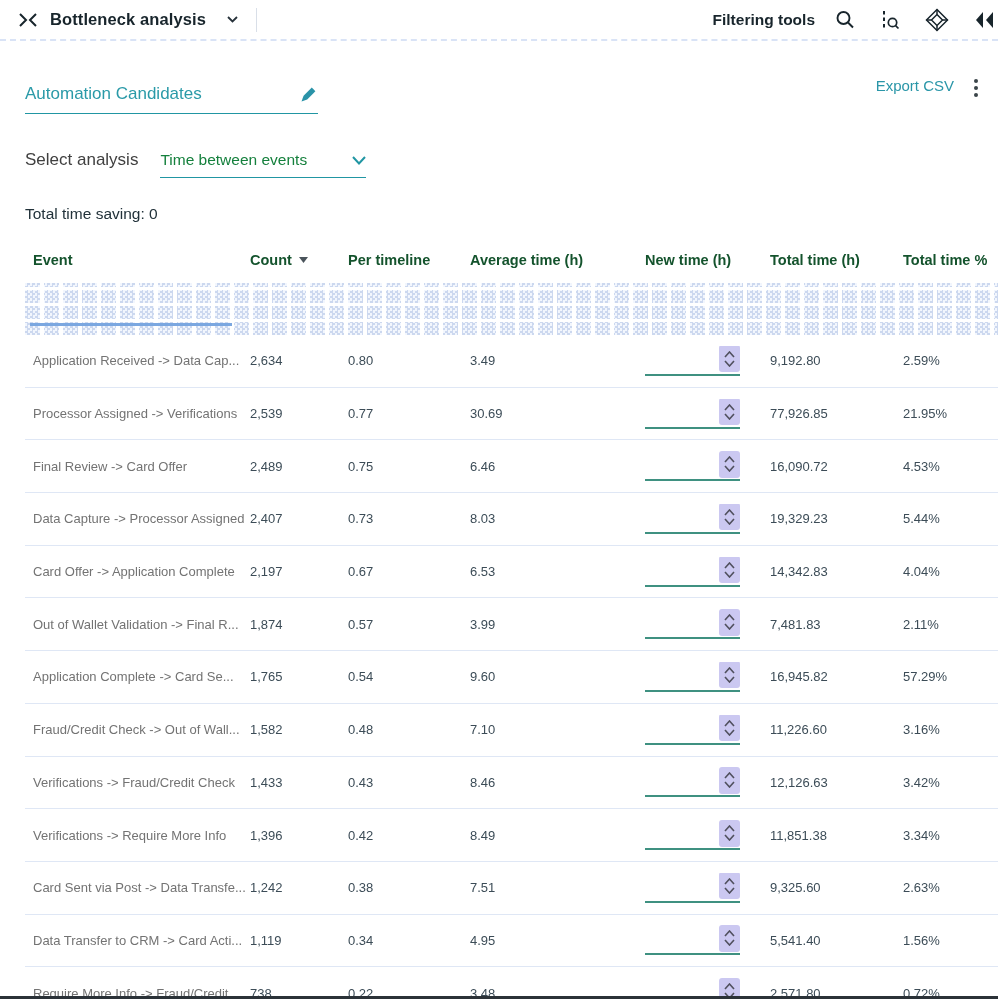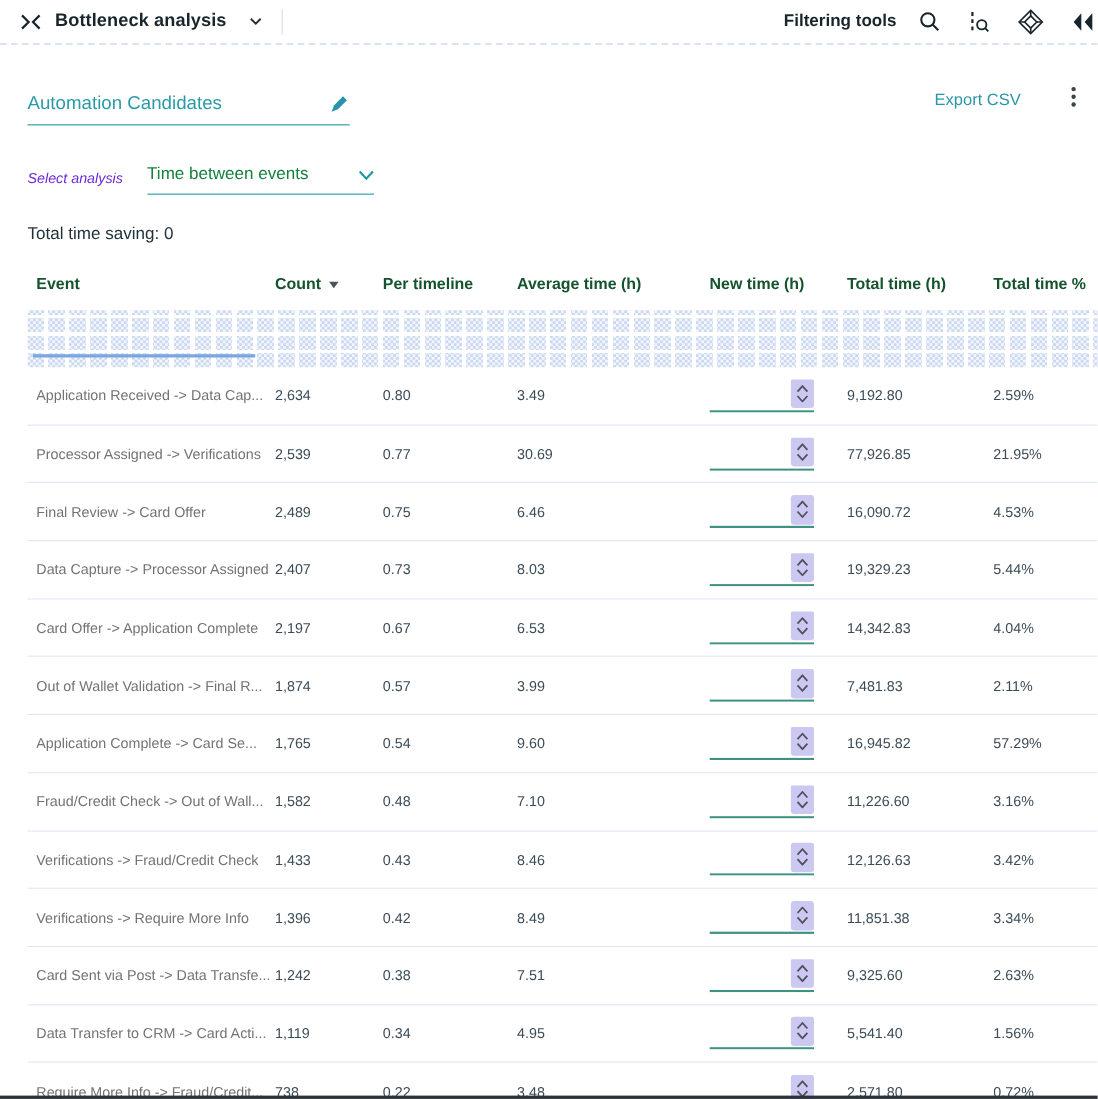--- a/index.html
+++ b/index.html
@@ -20,27 +20,27 @@
   .tb-icons .icon { display:flex; align-items:center; justify-content:center; cursor:pointer; }
   .tb-icons .icon:last-child { margin-right:-7px; }
 
   
   .content { padding:0 0 0 25px; }
 
   .title-row { margin-top:20px; display:flex; align-items:center; }
   .page-title-wrap { width:293px; display:flex; align-items:center; justify-content:space-between;
     border-bottom:1px solid #2196a3; padding-bottom:9px;margin-top:23px; }
   .page-title { color:#2a9aa8; font-size:17px; }
-  .title-row .right { margin-left:auto; display:flex; align-items:flex-end; gap:40px; padding-right:14px; }
+  .title-row .right { margin-left:auto; display:flex; align-items:flex-start; gap:14px; padding-right:14px; }
   .export-csv { color:#2a96a8; font-size:15px; cursor:pointer; }
   .kebab { display:flex; flex-direction:column; gap:3px; cursor:pointer; padding:2px 6px; }
   .kebab i { width:4px; height:4px; border-radius:50%; background:#3a4449; }
 
   .select-row { margin-top:36px; display:flex; align-items:flex-end; }
-  .select-label { font-size:13px; color:#6d28d9; padding-bottom:8px;font-style:italic; }
+  .select-label { font-size:17px; color:#404040; padding-bottom:8px; }
   .dropdown { margin-left:22px; width:206px; border-bottom:1px solid #2196a3;
     padding-bottom:8px; display:flex; align-items:center; justify-content:space-between; cursor:pointer; }
   .dropdown .val { font-size:15.5px; color:#15803d; }
 
   .total-row { margin-top:27px; font-size:15.5px; color:#22323a; }
 
   
   .grid { display:grid; grid-template-columns:217px 98px 122px 175px 125px 133px 1fr;
     padding-left:8px; align-items:center; }
   .thead { margin-top:25px; color:#14532d; font-size:14.5px; font-weight:700; height:24px; }

